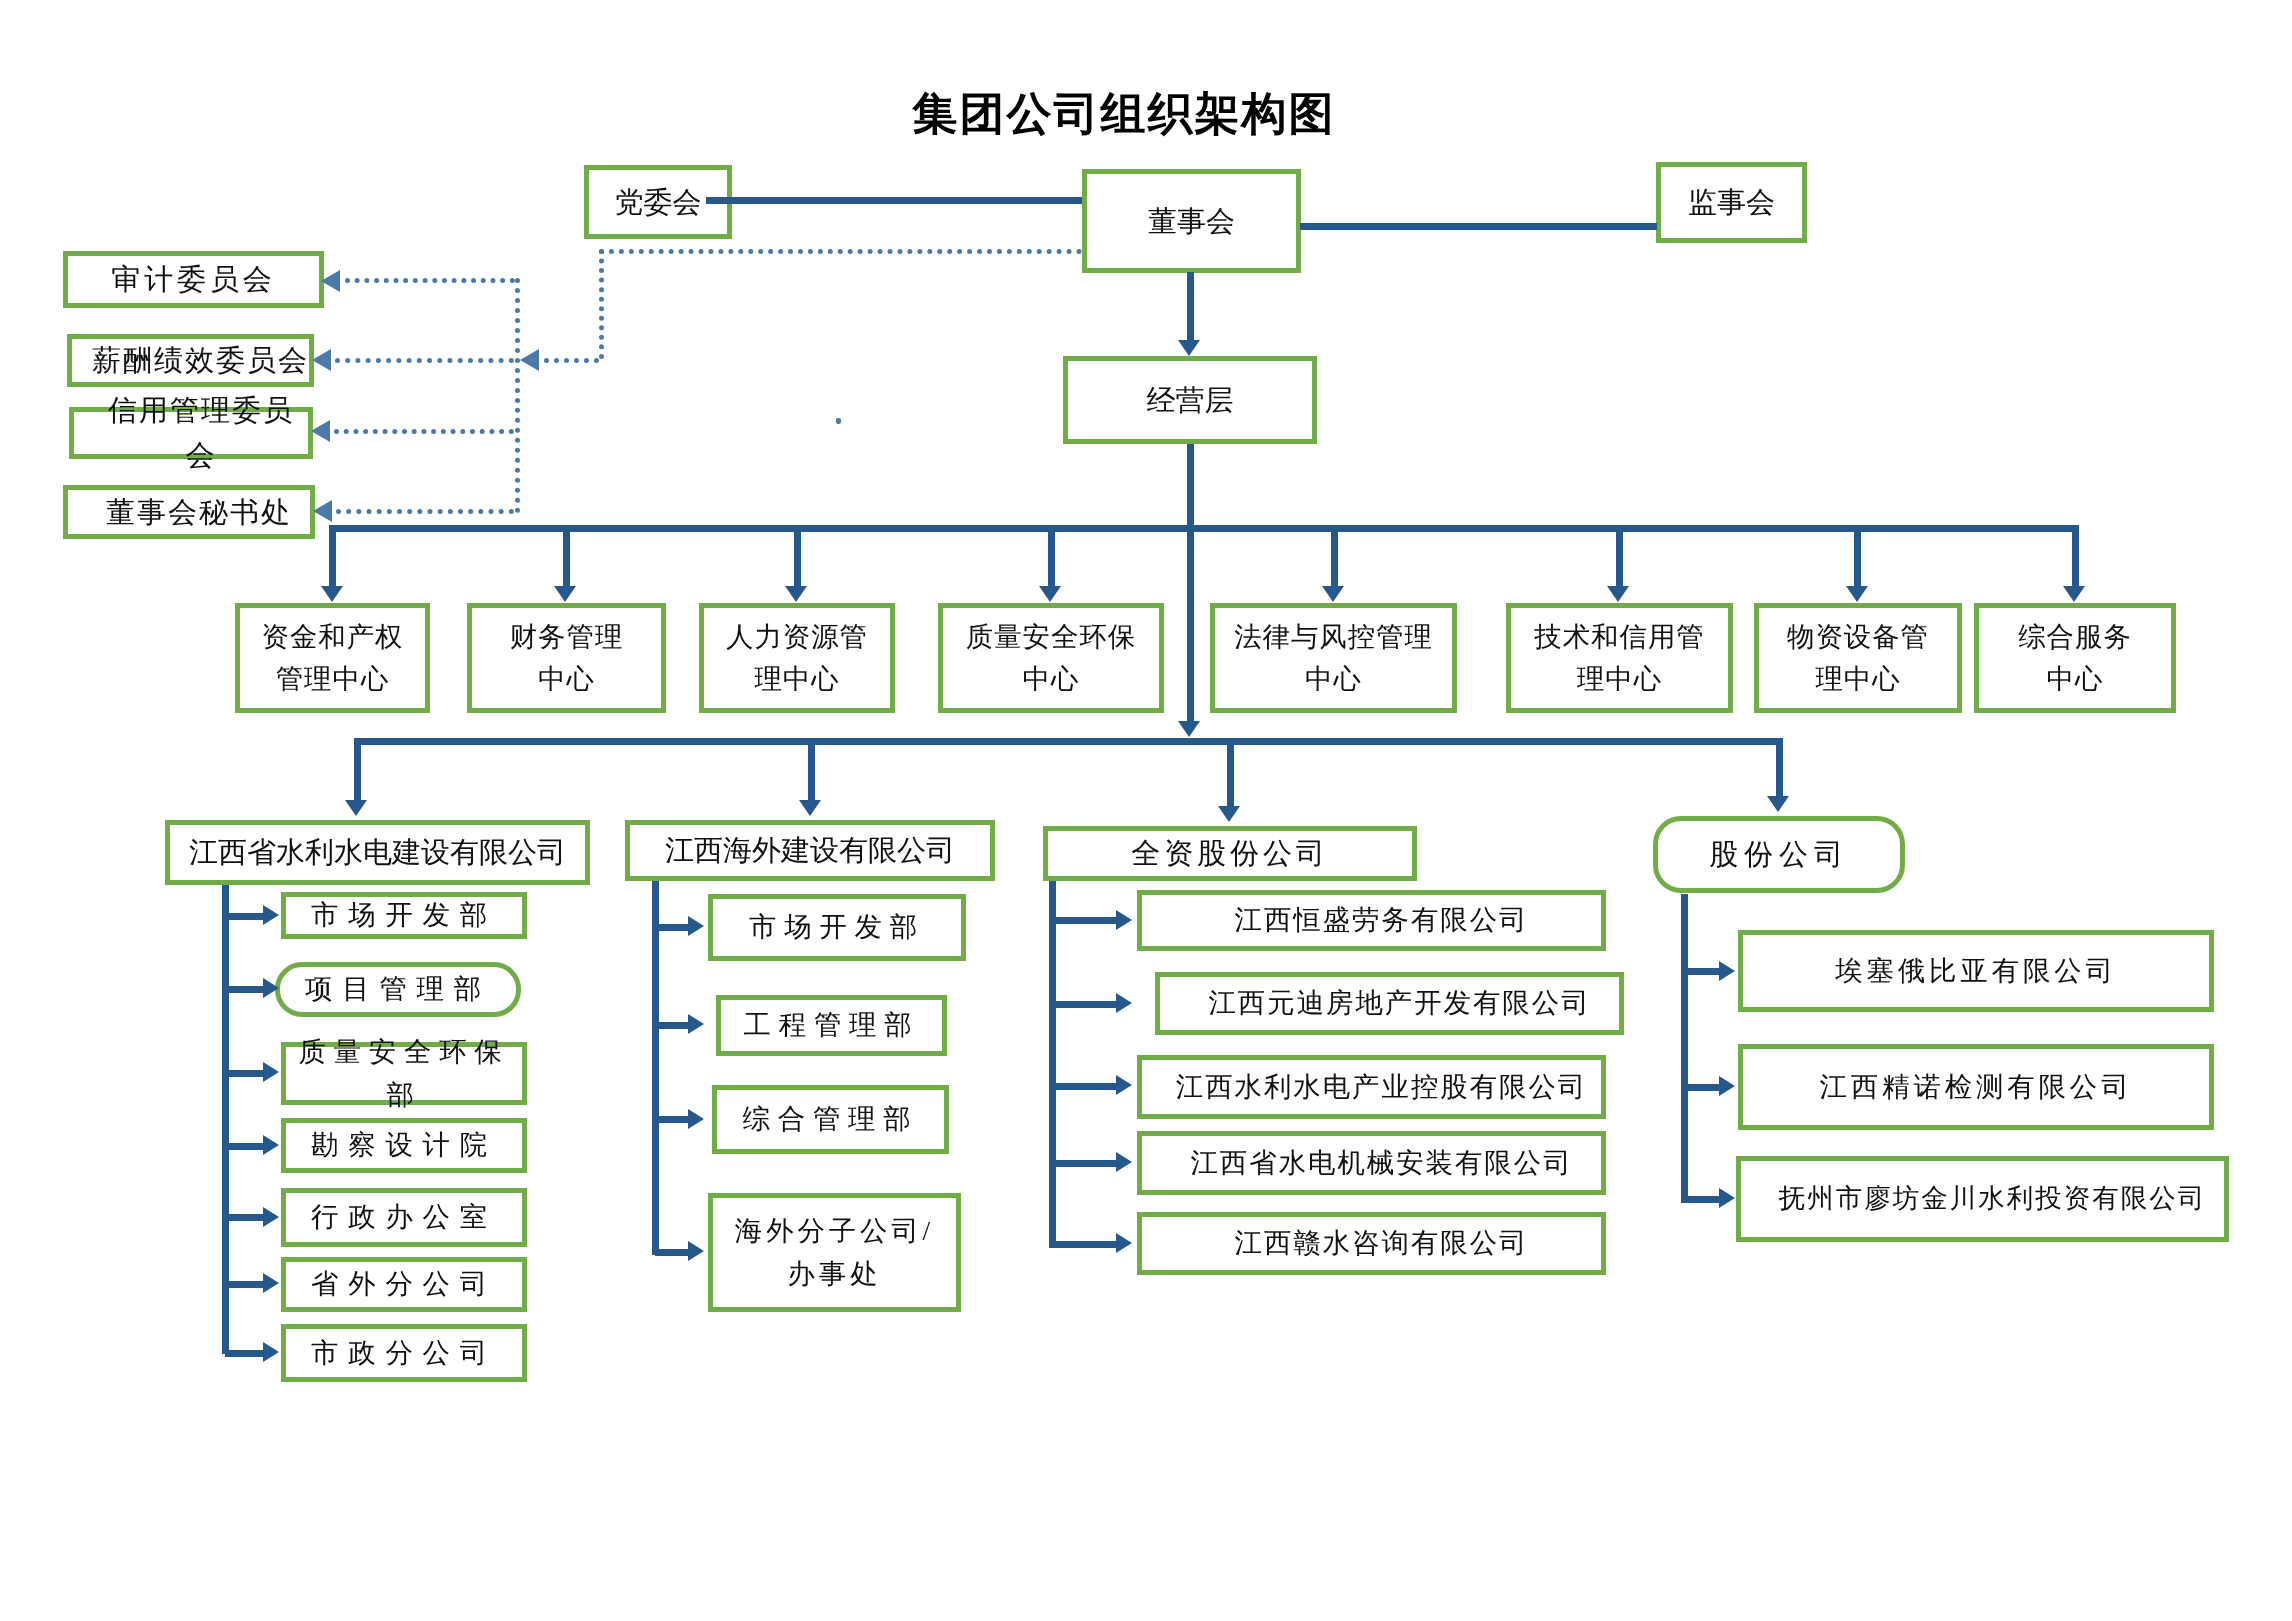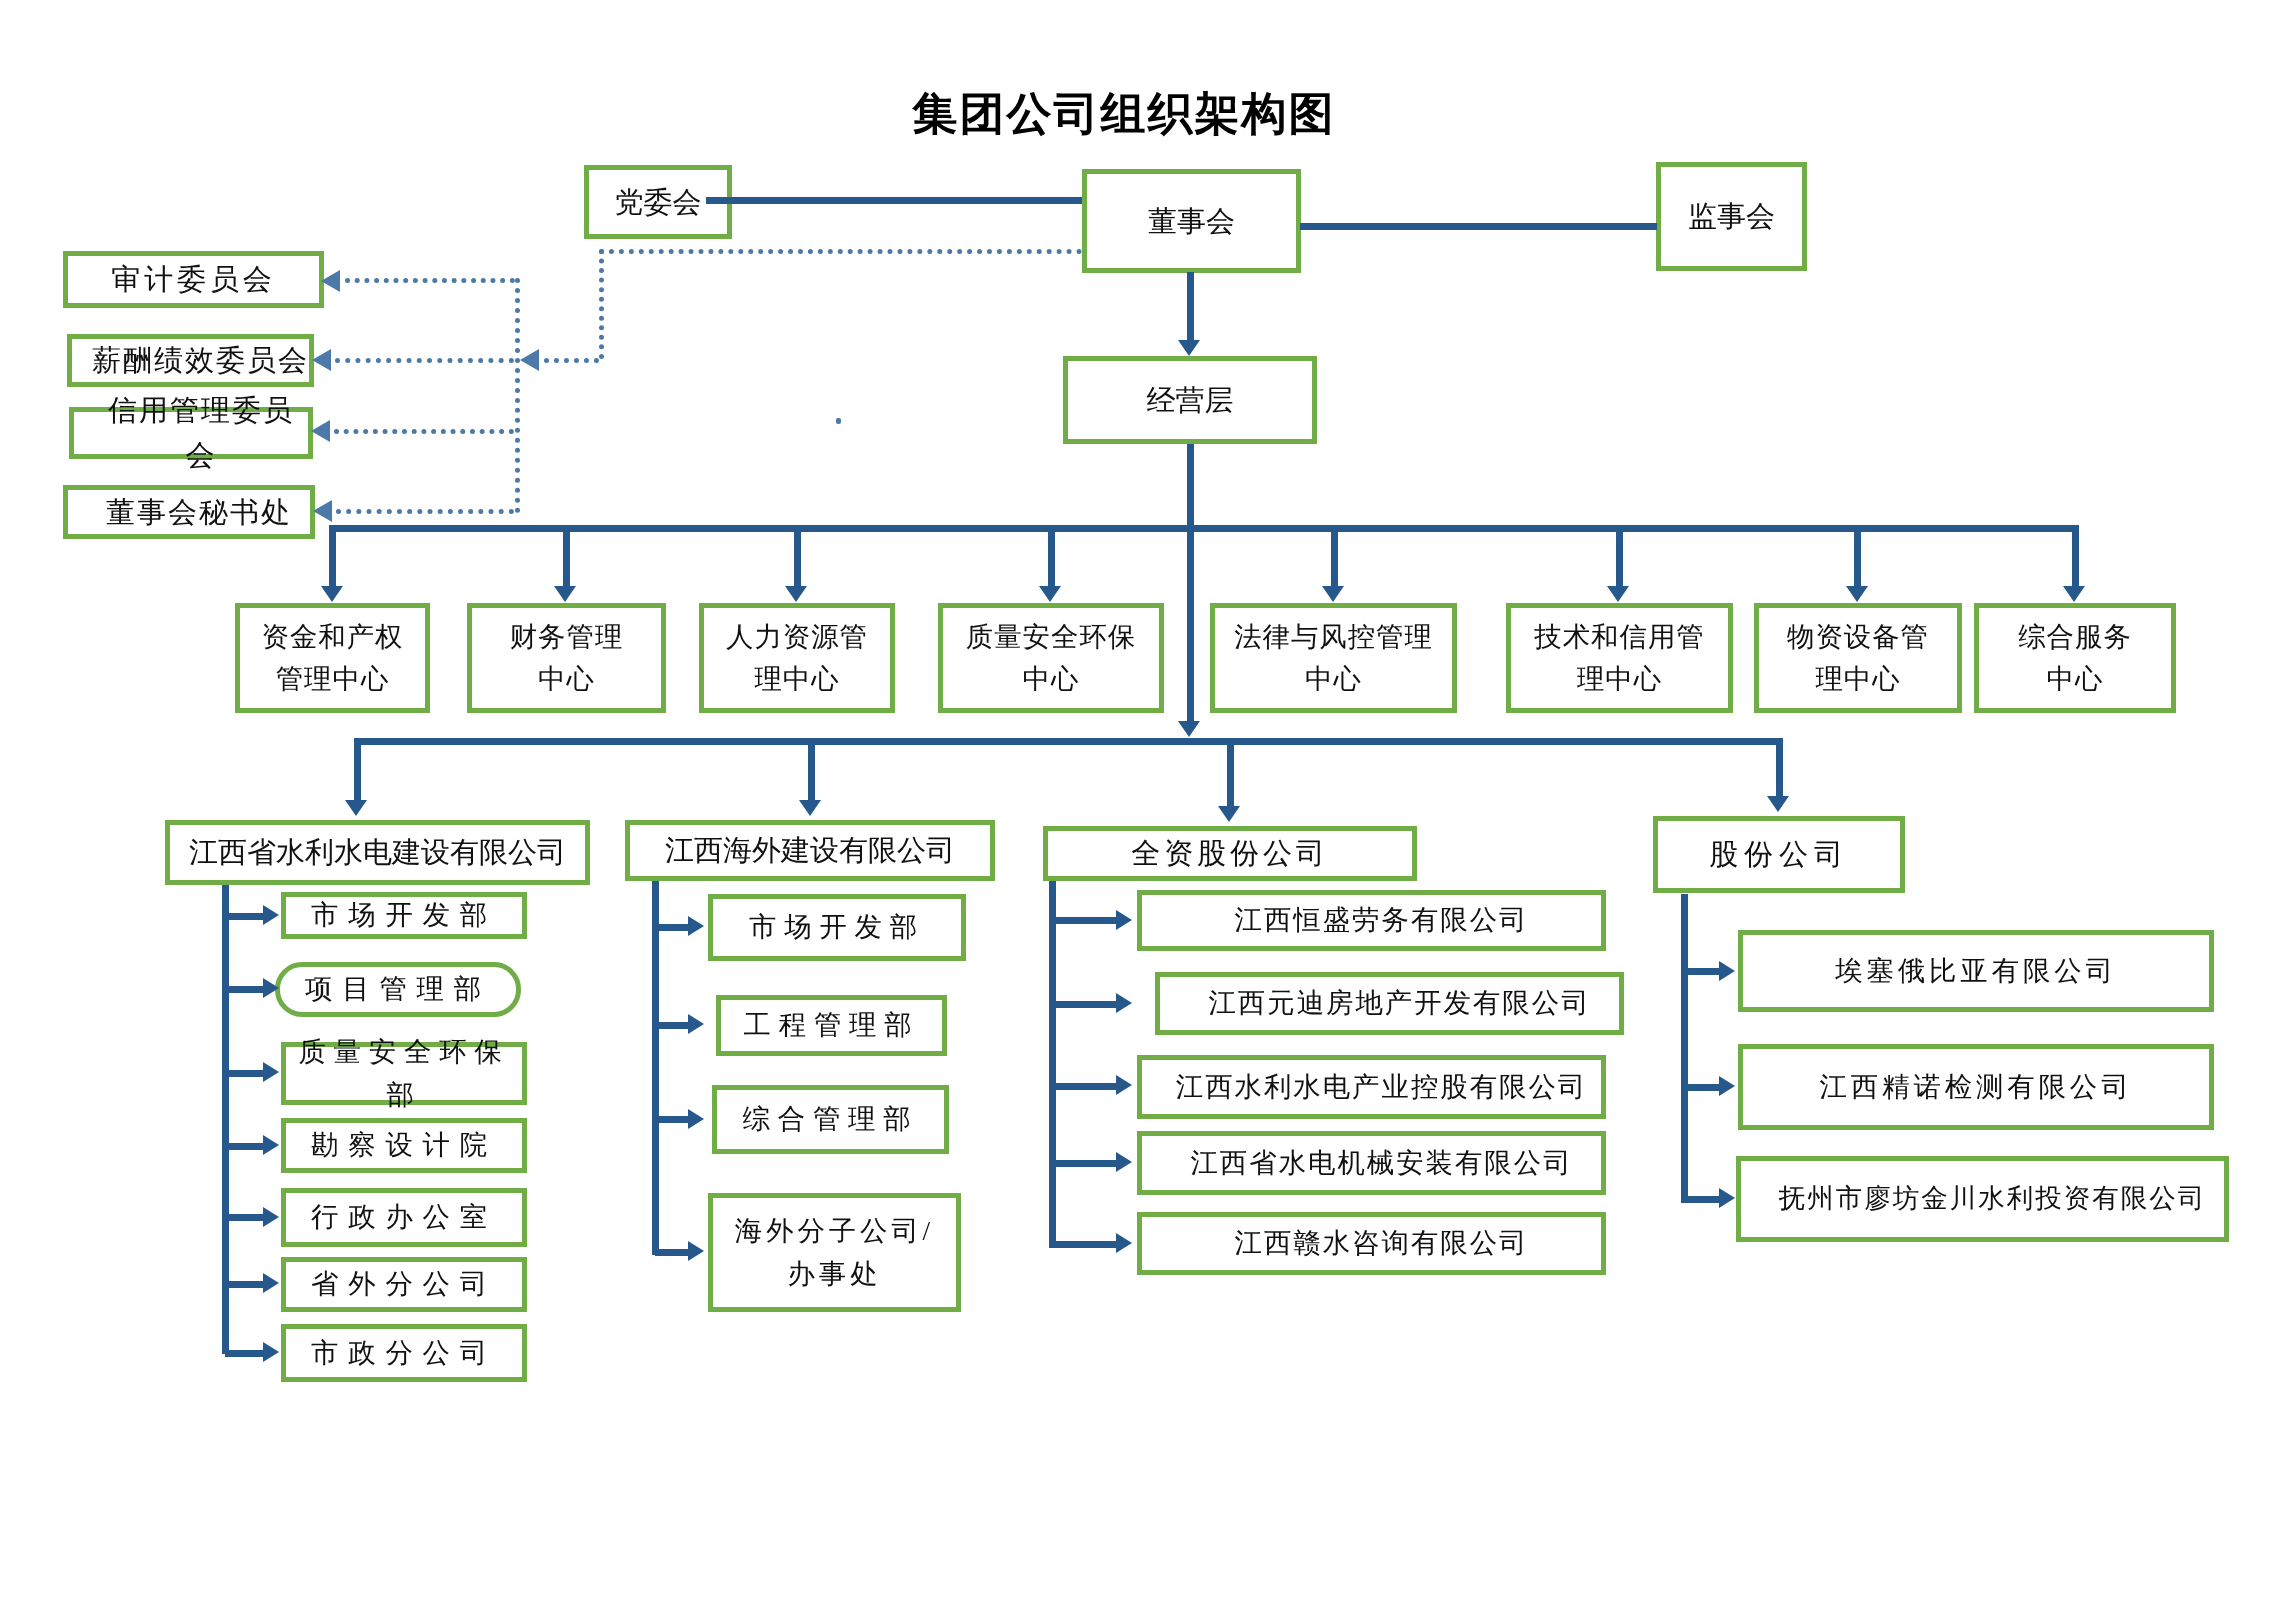--- a/index.html
+++ b/index.html
@@ -35,21 +35,21 @@
 </style>
 </head>
 <body>
 
 <div id="canvas">
 
   <div class="title">集团公司组织架构图</div>
 
   <div class="box f30" style="left:559px;top:165px;width:148px;height:74px;margin-left:25px;">党委会</div>
   <div class="box f30" style="left:1082px;top:169px;width:219px;height:104px;">董事会</div>
-  <div class="box f30" style="left:1656px;top:162px;width:151px;height:109px;">监事会</div>
+  <div class="box f30" style="left:1656px;top:162px;width:151px;height:81px;">监事会</div>
   <div class="box f30" style="left:1063px;top:356px;width:254px;height:88px;">经营层</div>
 
   <div class="box f30 ls4" style="left:63px;top:251px;width:261px;height:57px;">审计委员会</div>
   <div class="box f30 ls2" style="left:67px;top:334px;width:247px;height:53px;">薪酬绩效委员会</div>
   <div class="box f30 ls2" style="left:69px;top:407px;width:244px;height:52px;">信用管理委员会</div>
   <div class="box f30 ls2" style="left:63px;top:485px;width:252px;height:54px;">董事会秘书处</div>
 
   <div class="box f28 ls1" style="left:235px;top:603px;width:195px;height:110px;">资金和产权
 管理中心</div>
   <div class="box f28 ls1" style="left:467px;top:603px;width:199px;height:110px;">财务管理
@@ -63,21 +63,21 @@
   <div class="box f28 ls1" style="left:1506px;top:603px;width:227px;height:110px;">技术和信用管
 理中心</div>
   <div class="box f28 ls1" style="left:1754px;top:603px;width:208px;height:110px;">物资设备管
 理中心</div>
   <div class="box f28 ls1" style="left:1974px;top:603px;width:202px;height:110px;">综合服务
 中心</div>
 
   <div class="box f30" style="left:165px;top:820px;width:425px;height:65px;">江西省水利水电建设有限公司</div>
   <div class="box f30" style="left:625px;top:820px;width:370px;height:61px;">江西海外建设有限公司</div>
   <div class="box f30 ls4" style="left:1043px;top:826px;width:374px;height:55px;">全资股份公司</div>
-  <div class="box f30 ls6" style="left:1653px;top:816px;width:252px;height:77px;">股份公司</div>
+  <div class="box f30 ls6" style="left:1653px;top:816px;width:252px;height:77px;border-radius:28px;">股份公司</div>
 
   <div class="box f28 ls10" style="left:281px;top:892px;width:246px;height:47px;">市场开发部</div>
   <div class="box f28 ls10" style="left:275px;top:962px;width:246px;height:55px;border-radius:27px;">项目管理部</div>
   <div class="box f28 ls8" style="left:281px;top:1042px;width:246px;height:63px;">质量安全环保部</div>
   <div class="box f28 ls10" style="left:281px;top:1118px;width:246px;height:55px;">勘察设计院</div>
   <div class="box f28 ls10" style="left:281px;top:1188px;width:246px;height:59px;">行政办公室</div>
   <div class="box f28 ls10" style="left:281px;top:1257px;width:246px;height:55px;">省外分公司</div>
   <div class="box f28 ls10" style="left:281px;top:1324px;width:246px;height:58px;">市政分公司</div>
 
   <div class="box f28 ls8" style="left:708px;top:894px;width:258px;height:67px;">市场开发部</div>

